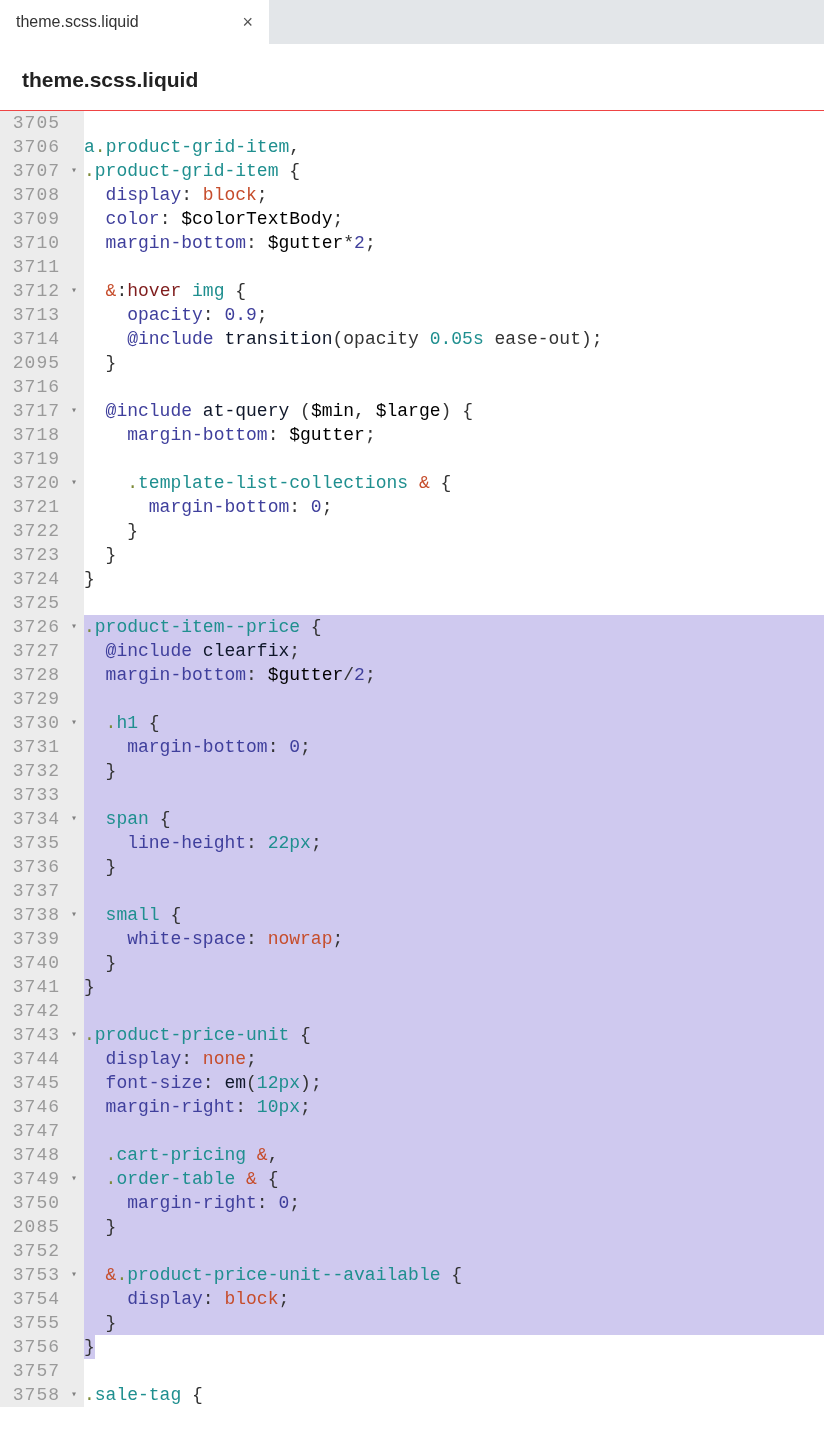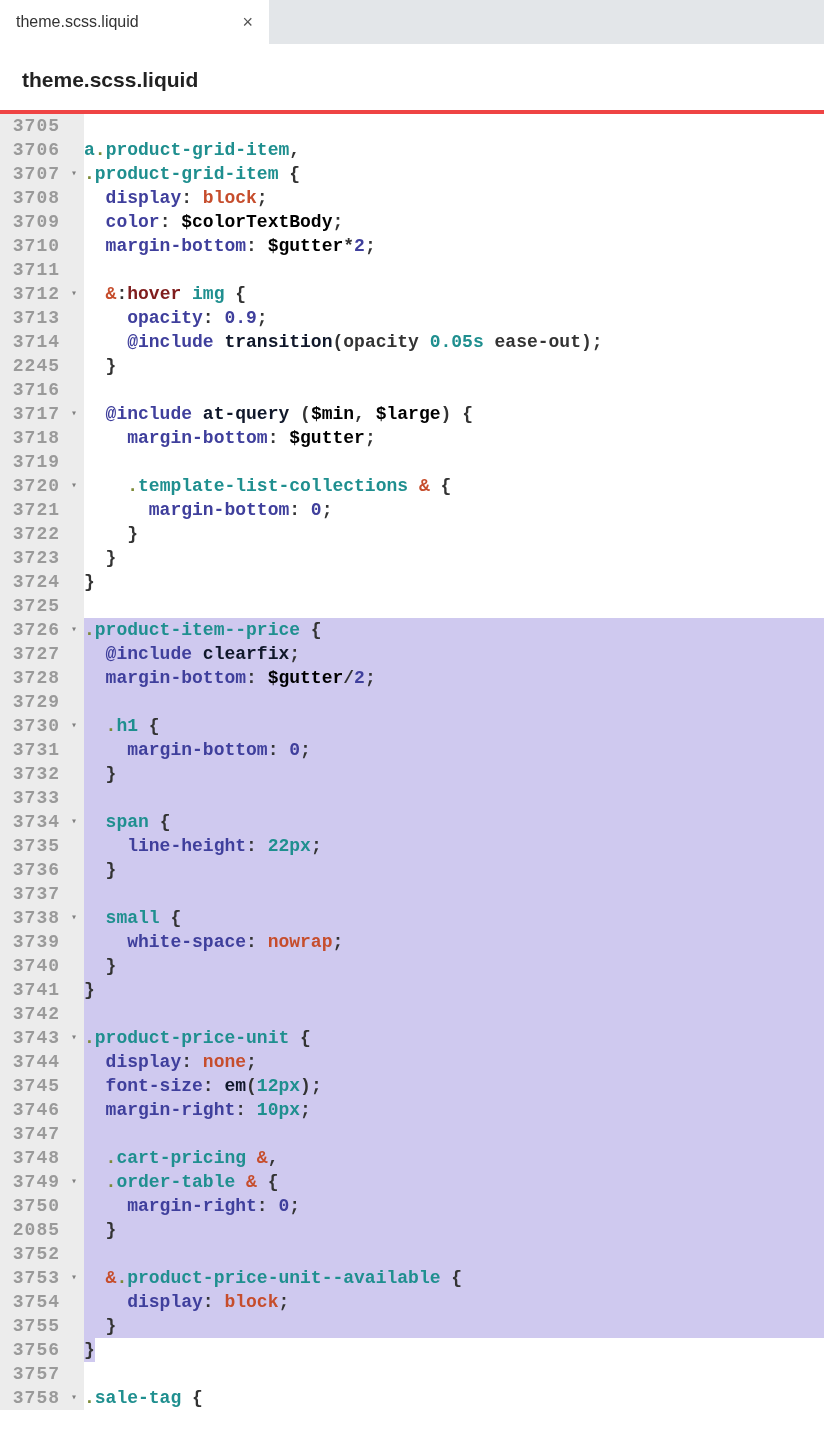--- a/index.html
+++ b/index.html
@@ -34,26 +34,25 @@
     cursor: pointer;
     font-weight: 400;
   }
   .header {
     padding: 24px 22px 18px 22px;
     font-weight: 700;
     font-size: 21px;
     color: #222;
   }
   .editor-wrap {
-    border-top: 4px solid #ef4444;
+    border-top: 1px solid #ef4444;
     display: flex;
     font-family: Menlo, Monaco, Consolas, "Courier New", monospace;
     font-size: 18px;
     line-height: 24px;
-    font-weight: bold;
   }
   .gutter {
     background: #ececec;
     color: #9a9a9a;
     padding: 0;
     text-align: right;
     user-select: none;
     width: 64px;
     flex-shrink: 0;
   }
@@ -123,21 +122,21 @@
       <div class="gutter-line">3705</div>
       <div class="gutter-line">3706</div>
       <div class="gutter-line">3707</div>
       <div class="gutter-line">3708</div>
       <div class="gutter-line">3709</div>
       <div class="gutter-line">3710</div>
       <div class="gutter-line">3711</div>
       <div class="gutter-line">3712</div>
       <div class="gutter-line">3713</div>
       <div class="gutter-line">3714</div>
-      <div class="gutter-line">2245</div>
+      <div class="gutter-line">2095</div>
       <div class="gutter-line">3716</div>
       <div class="gutter-line">3717</div>
       <div class="gutter-line">3718</div>
       <div class="gutter-line">3719</div>
       <div class="gutter-line">3720</div>
       <div class="gutter-line">3721</div>
       <div class="gutter-line">3722</div>
       <div class="gutter-line">3723</div>
       <div class="gutter-line">3724</div>
       <div class="gutter-line">3725</div>

